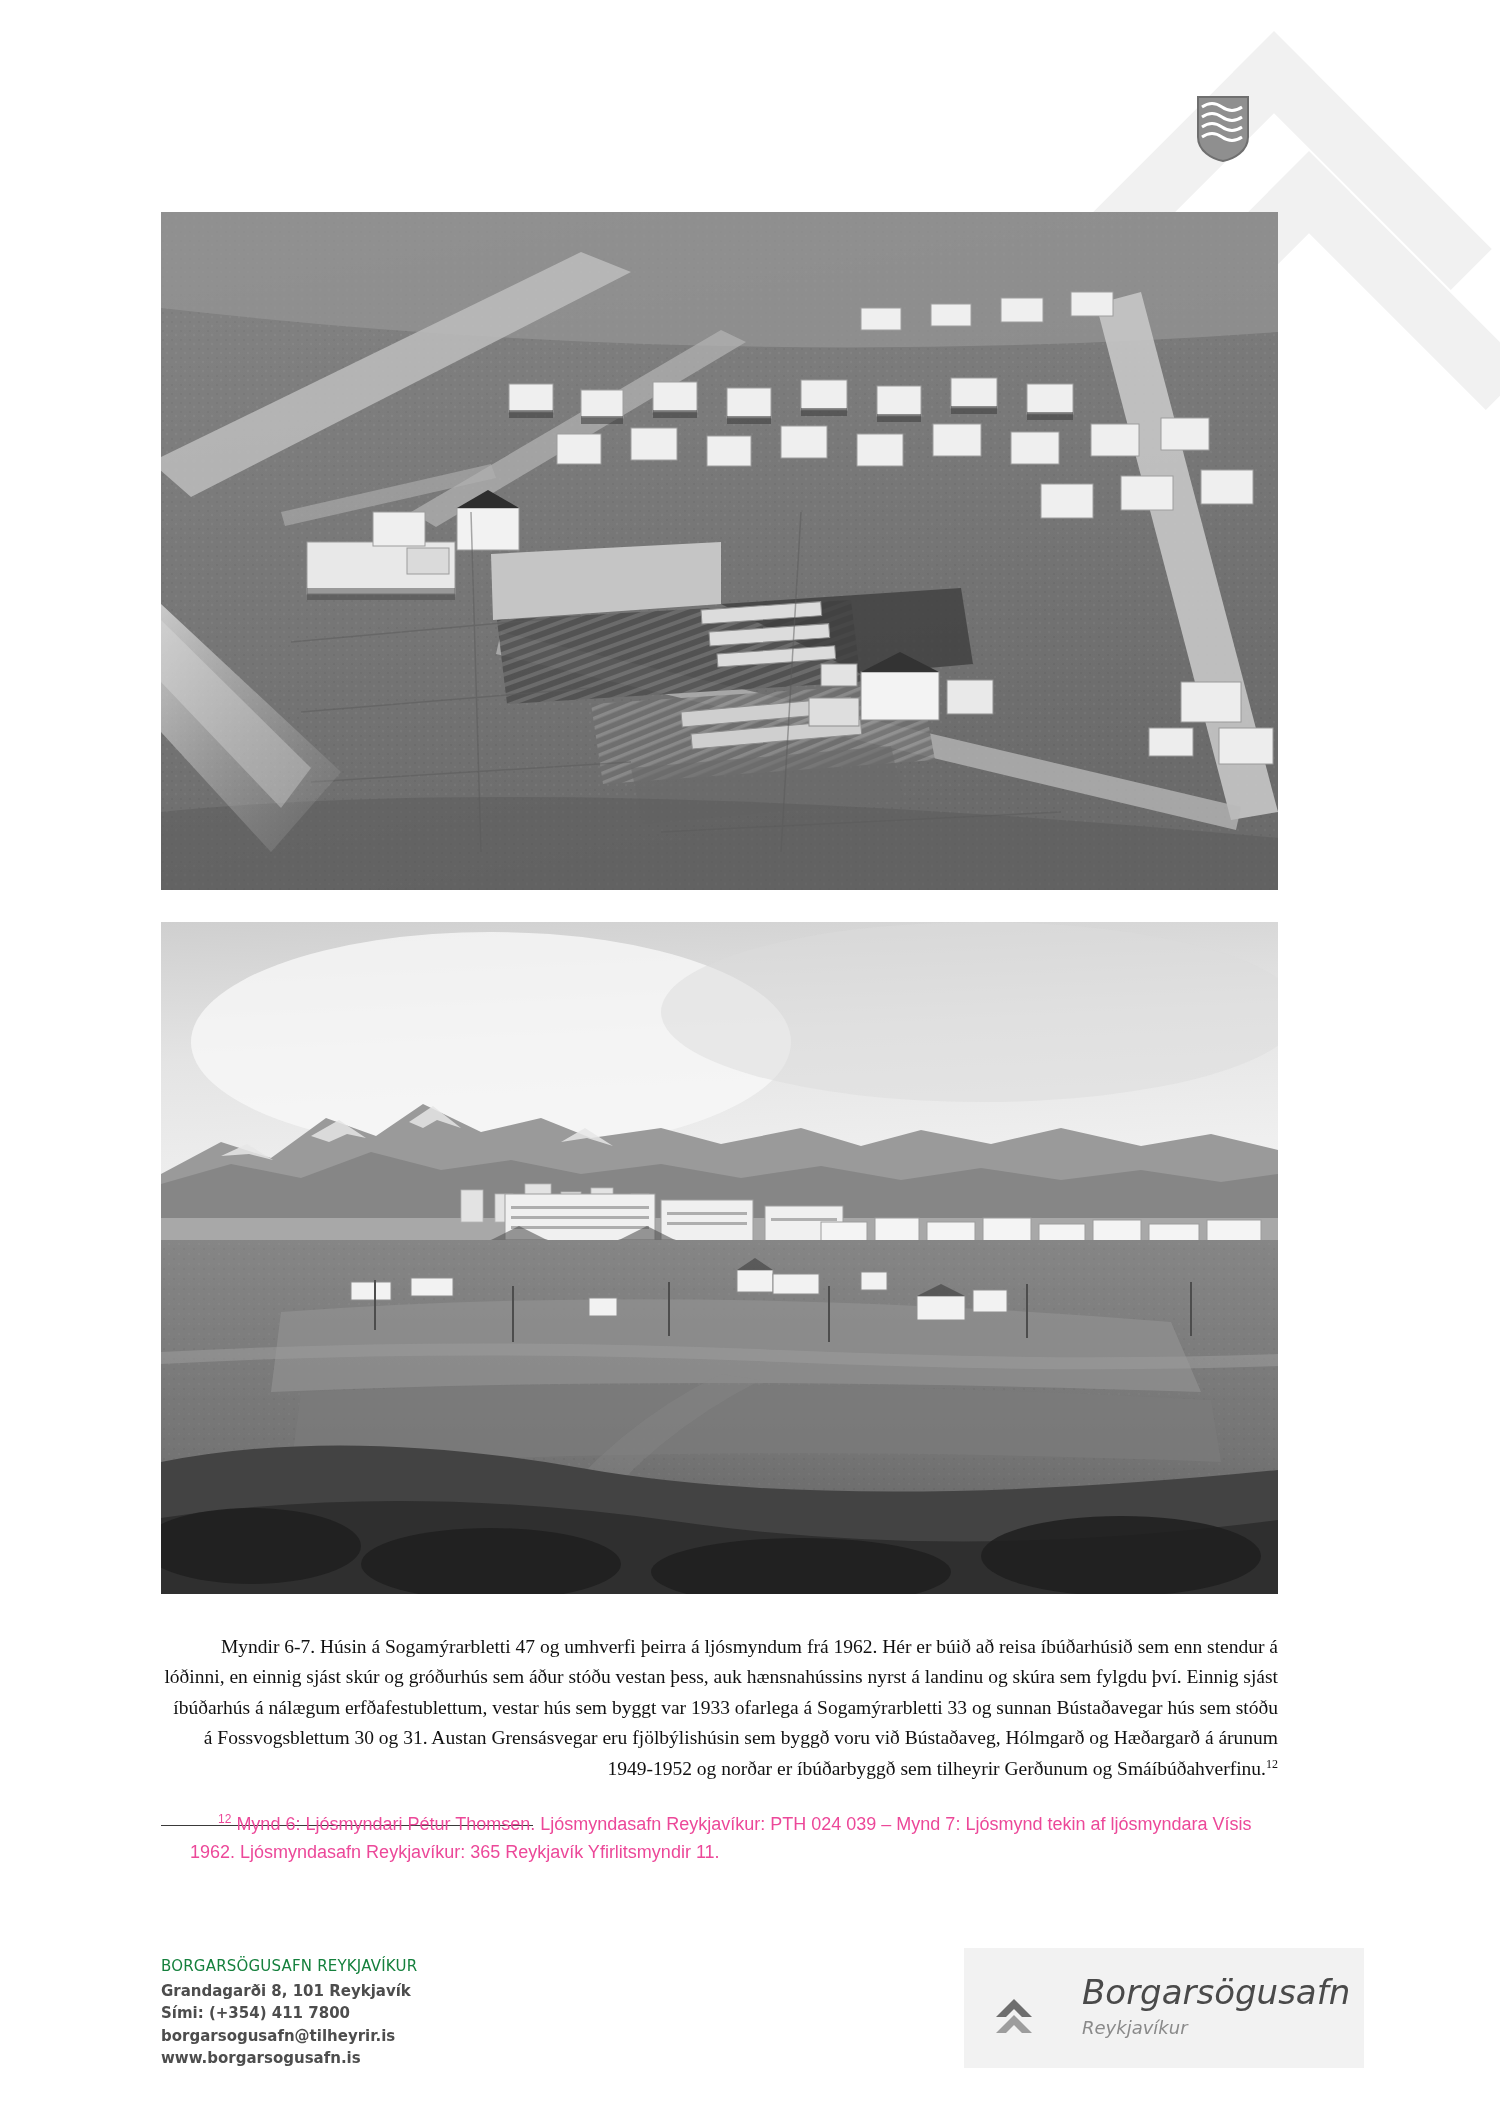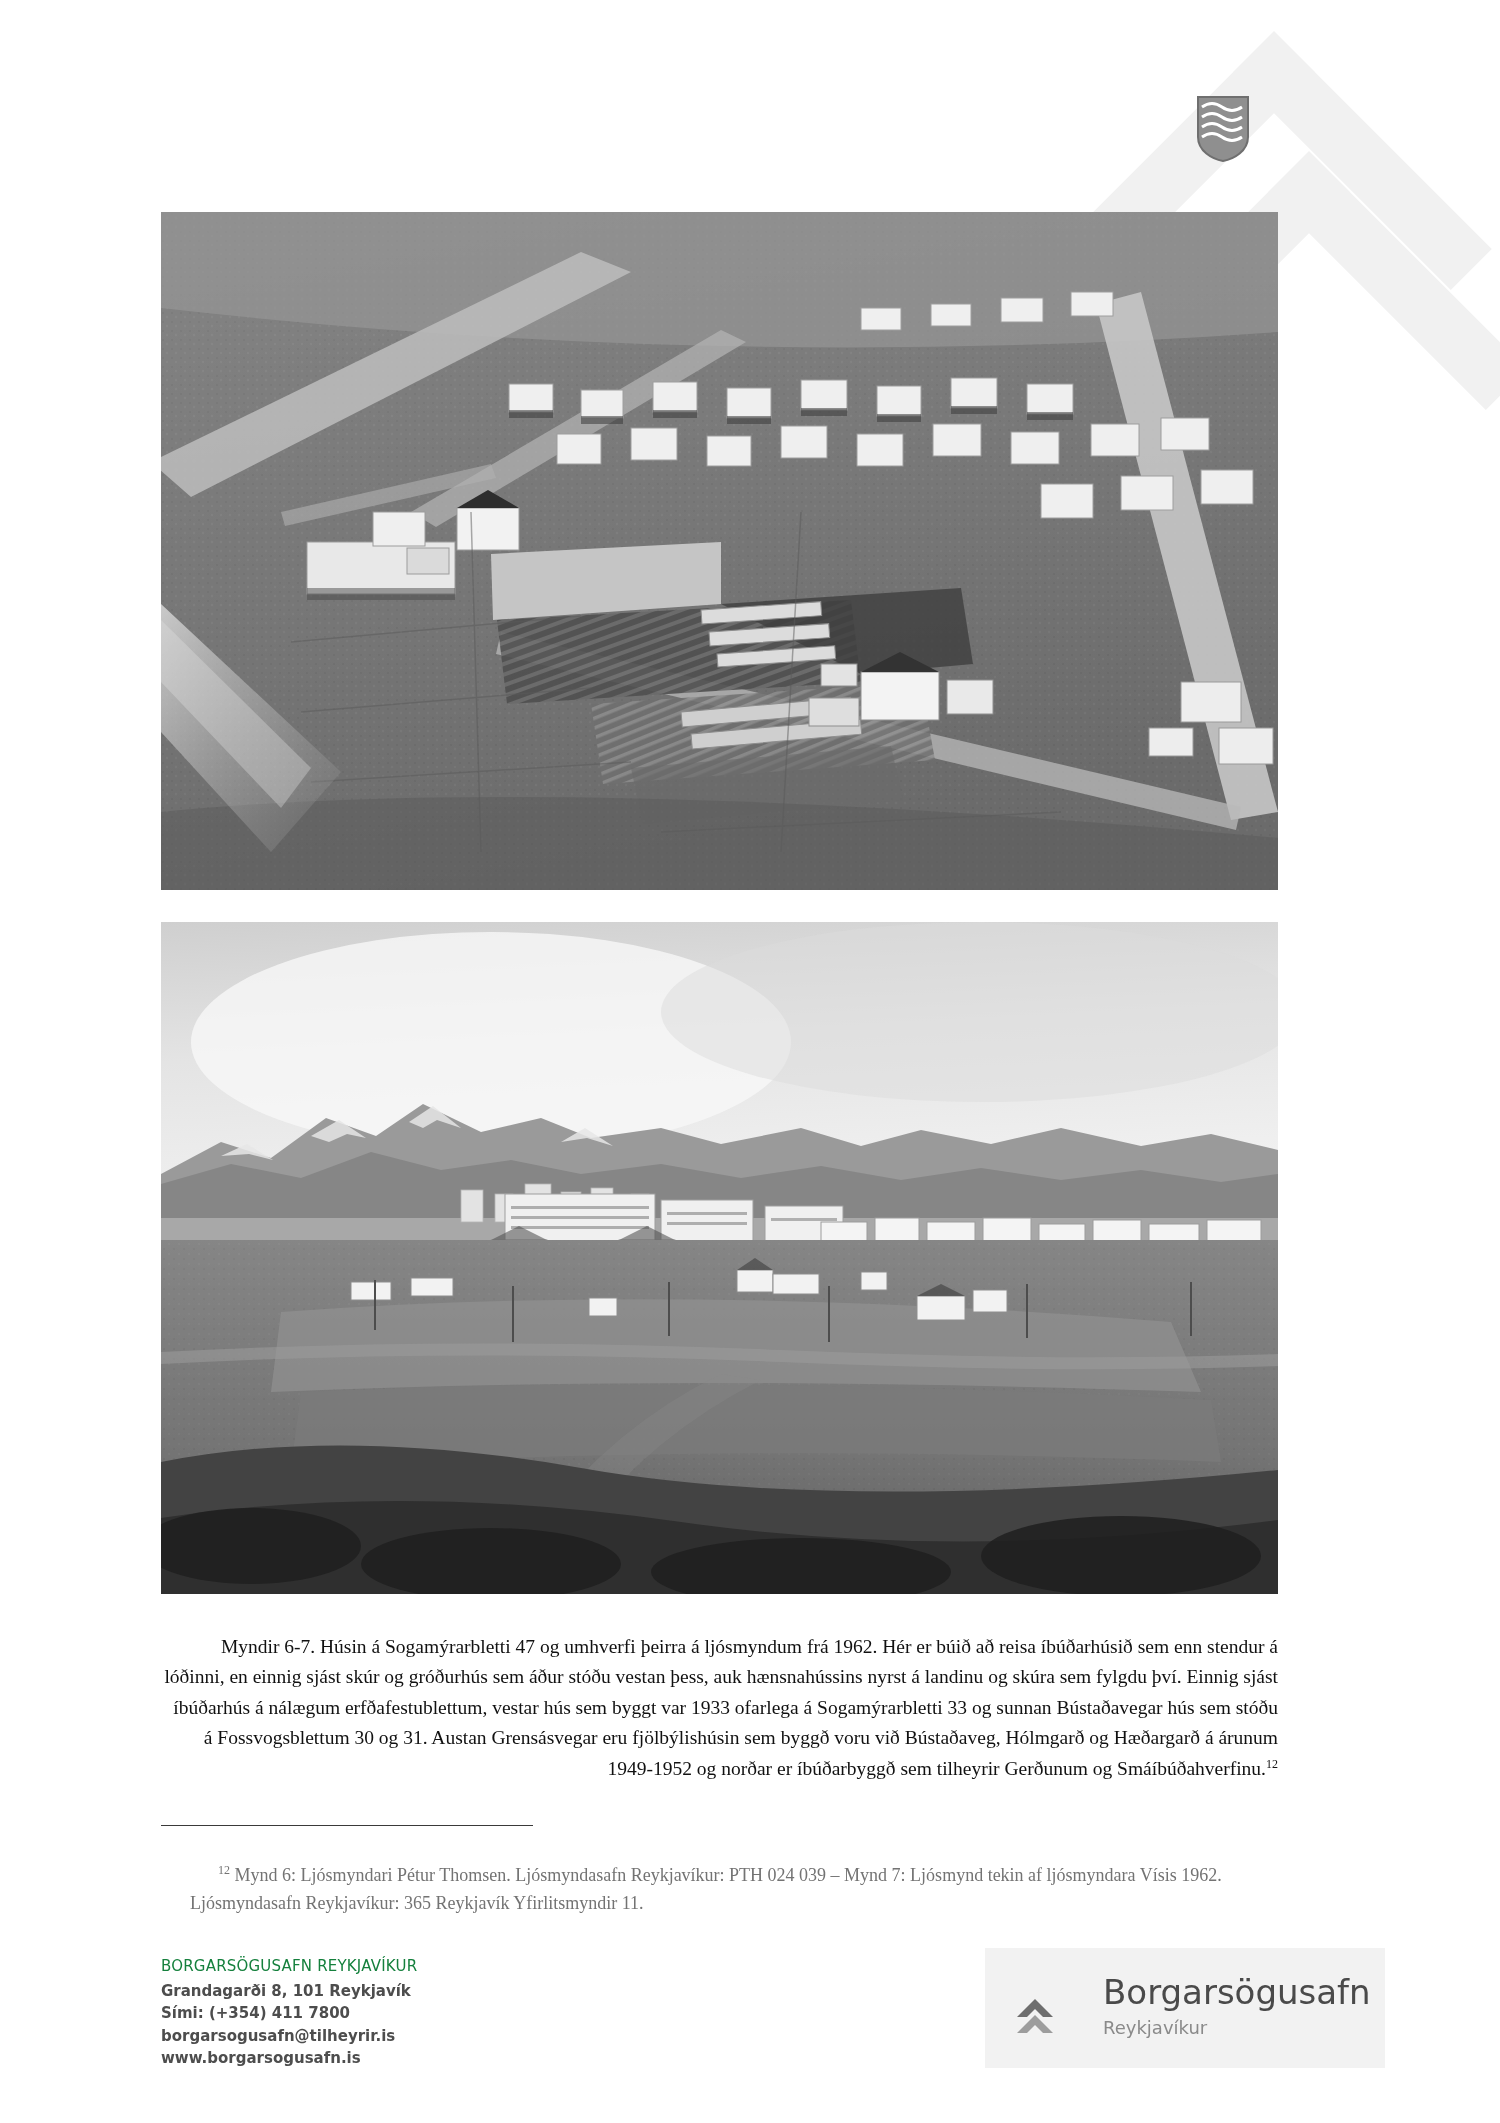--- a/index.html
+++ b/index.html
@@ -102,26 +102,26 @@
     position: absolute;
     left: 161px;
     top: 1825px;
     width: 372px;
     height: 1px;
     background: #3a3a3a;
   }
   .footnote {
     position: absolute;
     left: 190px;
-    top: 1843px;
+    top: 1792px;
     width: 1090px;
-    font-family: Liberation Serif, serif;
+    font-family: Liberation Sans, sans-serif;
     font-size: 18px;
     line-height: 28px;
-    color: #737373;
+    color: #ec4899;
     text-indent: 28px;
   }
   .footnote sup {
     font-size: 12px;
     vertical-align: super;
     line-height: 0;
   }
 
   
   .footer-info {
@@ -138,29 +138,30 @@
     color: #15803d;
     letter-spacing: 0.2px;
     font-size: 15px;
     margin-bottom: 2px;
   }
   .footer-line { white-space: nowrap; font-weight: bold; }
 
   
   .footer-logo {
     position: absolute;
-    left: 985px;
+    left: 964px;
     top: 1948px;
     width: 400px;
     height: 120px;
     background: #f2f2f2;
     display: flex;
     align-items: center;
     padding-left: 24px;
     box-sizing: border-box;
+    font-style: italic;
   }
   .footer-logo .mark {
     width: 76px;
     height: 62px;
     position: relative;
     margin-right: 18px;
     flex: 0 0 auto;
   }
   .footer-logo .wordmark {
     display: flex;

